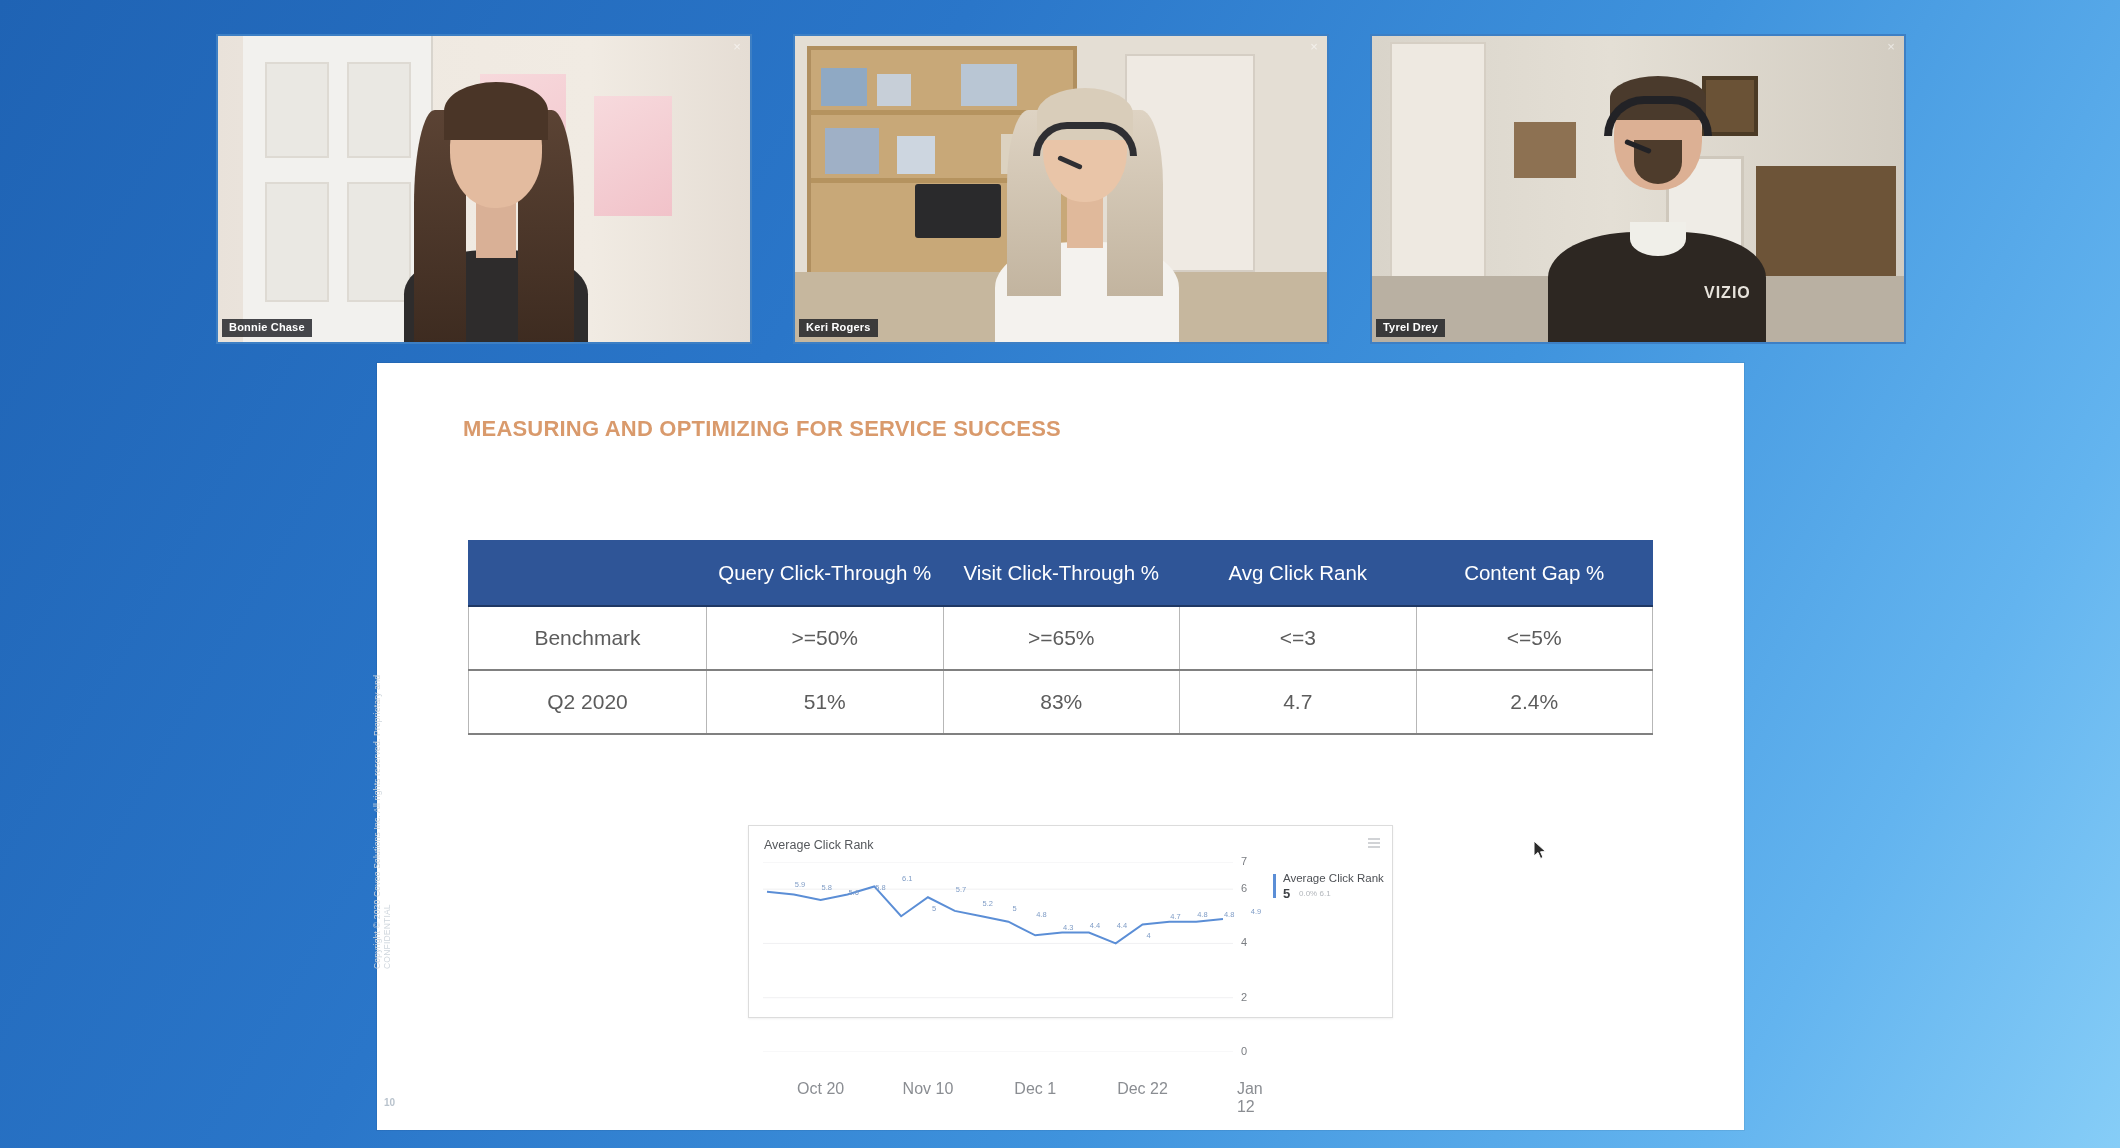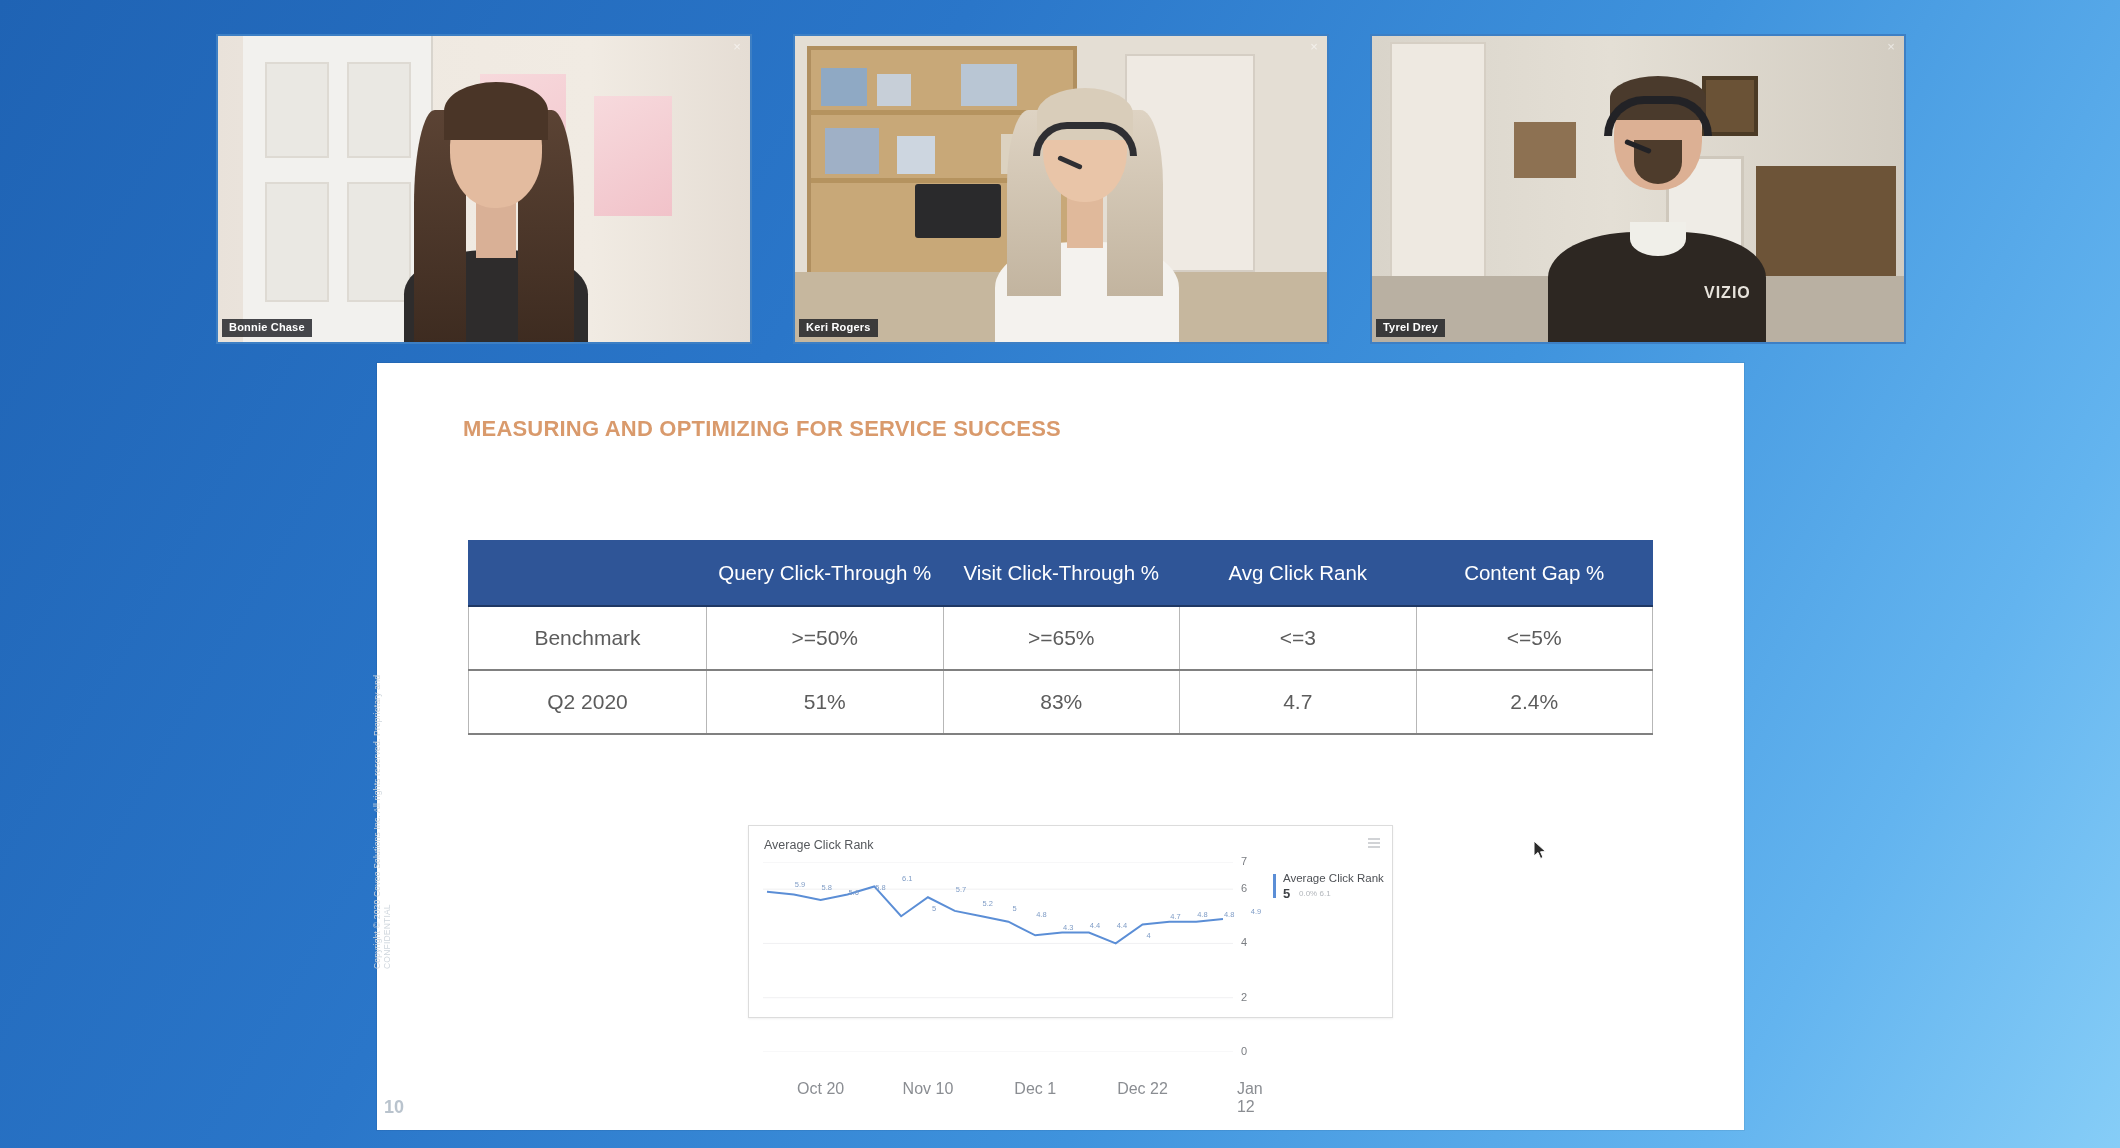--- a/index.html
+++ b/index.html
@@ -146,21 +146,21 @@
     transform-origin: left top;
     width: 170px;
     white-space: nowrap;
   }
   #slide-copyright .c2 { display:block; }
   #slide-page {
     position: absolute;
     left: 384px;
     top: 1097px;
     color: #b9c3cd;
-    font-size: 18px;
+    font-size: 10px;
     font-weight: bold;
   }
 
   
   #metrics-table {
     position: absolute;
     left: 468px;
     top: 540px;
     width: 1185px;
     border-collapse: collapse;

